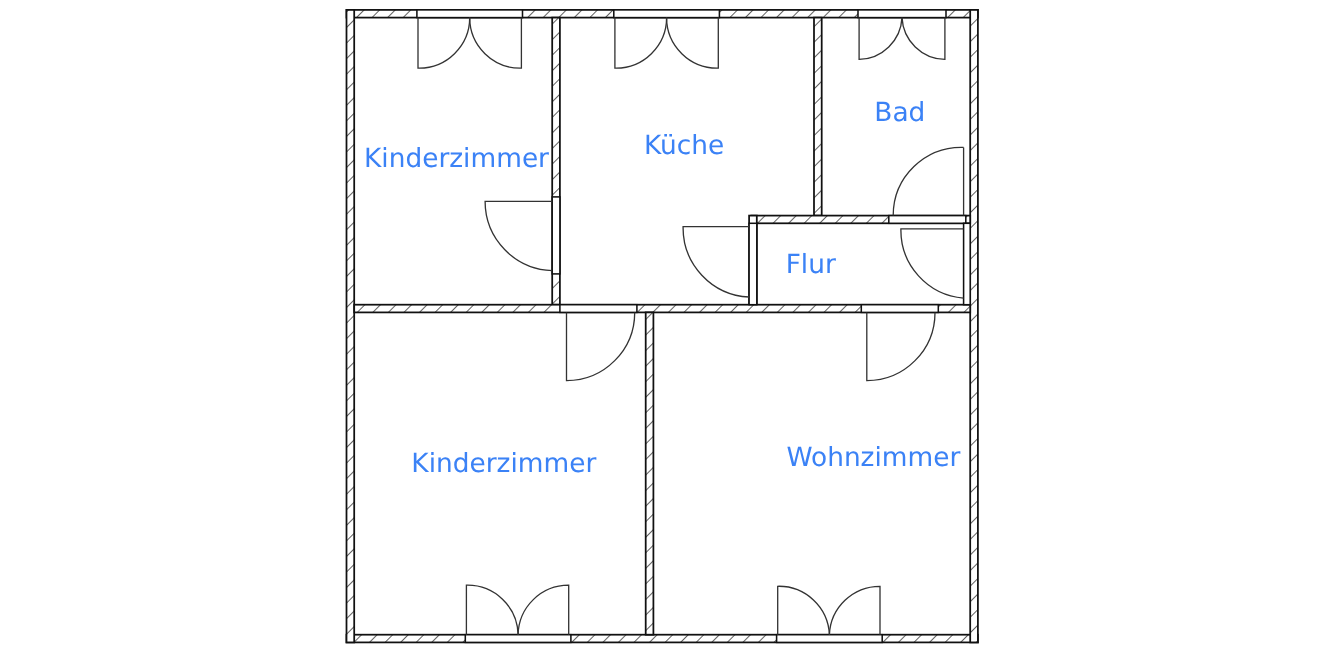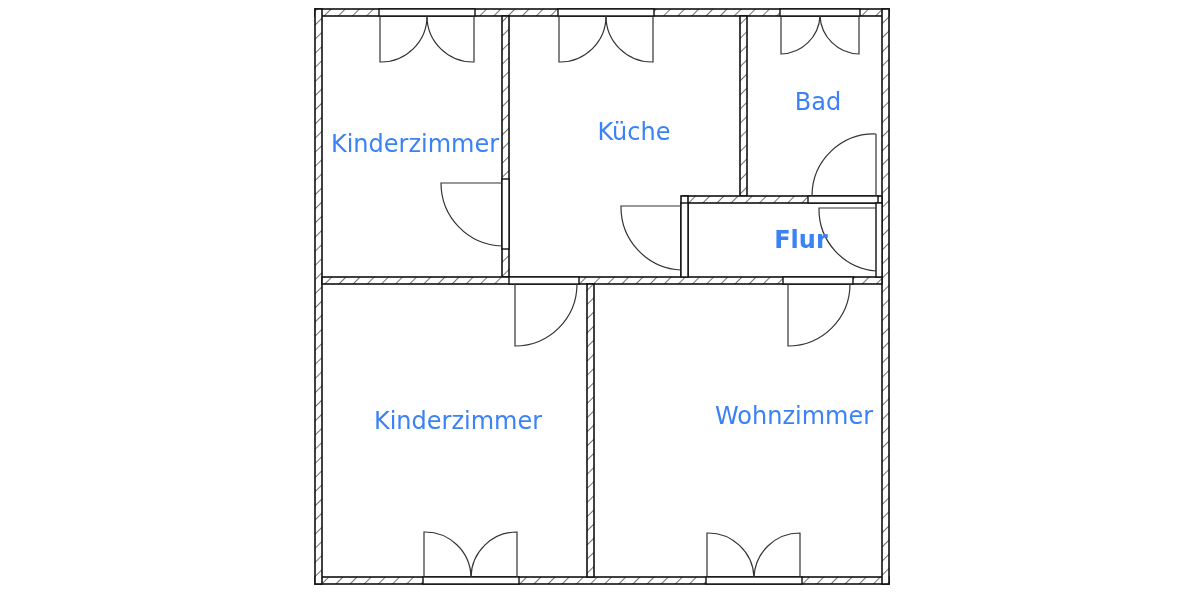--- a/index.html
+++ b/index.html
@@ -88,17 +88,17 @@
 
     <path class="leaf" d="M424 577 V532 A46 46 0 0 1 471 577"></path>
     <path class="leaf" d="M517 577 V532 A46 46 0 0 0 471 577"></path>
 
     <path class="leaf" d="M707 577 V533 A46 46 0 0 1 754 577"></path>
     <path class="leaf" d="M800 577 V533 A46 46 0 0 0 754 577"></path>
   </g>
 </svg>
 
 <div class="room-label" style="left:415px; top:144px;">Kinderzimmer</div>
-<div class="room-label" style="left:622px; top:132px;margin-left:12px;">Küche</div>
+<div class="room-label" style="left:622px; top:132px;">Küche</div>
 <div class="room-label" style="left:818px; top:102px;">Bad</div>
-<div class="room-label" style="left:801px; top:240px;font-weight:bold;">Flur</div>
+<div class="room-label" style="left:737px; top:240px;">Flur</div>
 <div class="room-label" style="left:458px; top:421px;">Kinderzimmer</div>
 <div class="room-label" style="left:751px; top:416px;margin-left:43px;">Wohnzimmer</div>
 
 </body></html>

